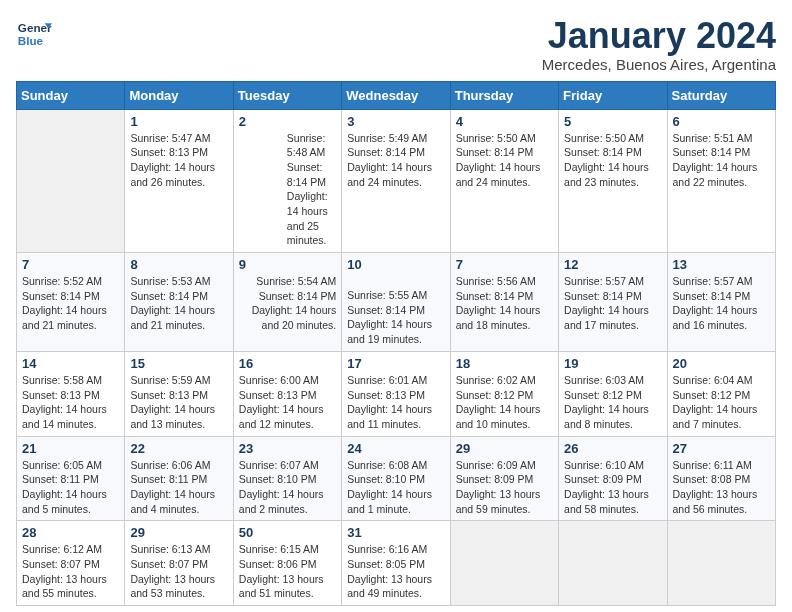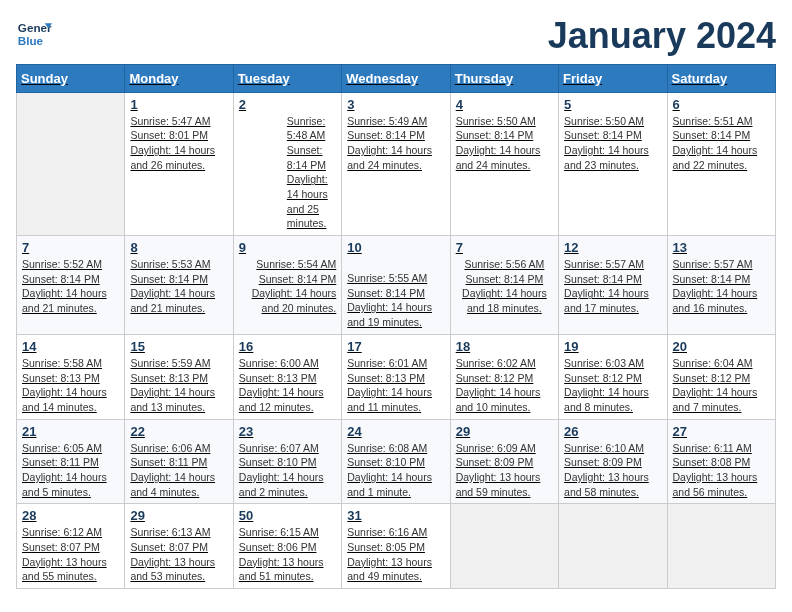--- a/index.html
+++ b/index.html
@@ -33,21 +33,20 @@
       line-height: 1.1;
     }
     .location {
       font-size: 15px;
       color: #444;
     }
     .calendar {
       width: 100%;
       border-collapse: collapse;
       font-size: 11px;
-      text-decoration: underline;
     }
     .calendar th {
       background: #2e7abf;
       color: #fff;
       padding: 6px 4px;
       text-align: left;
       font-size: 13px;
       font-weight: bold;
       border: 1px solid #2065a0;
     }
@@ -84,20 +83,21 @@
 <div class="header">
   <div class="logo">
     <svg class="logo-icon" viewBox="0 0 40 40">
       <text x="2" y="18" font-size="13" font-weight="bold" fill="#1a3a5c" font-family="Arial">General</text>
       <text x="2" y="32" font-size="13" font-weight="bold" fill="#2e7abf" font-family="Arial">Blue</text>
       <polygon points="32,8 40,8 36,14" fill="#2e7abf"></polygon>
     </svg>
   </div>
   <div class="title-block">
     <div class="month-title">January 2024</div>
+    <div class="location">Mercedes, Buenos Aires, Argentina</div>
   </div>
 </div>
 
 <table class="calendar">
   <thead>
     <tr>
     <th>Sunday</th>
         <th>Monday</th>
         <th>Tuesday</th>
         <th>Wednesday</th>
@@ -105,21 +105,21 @@
         <th>Friday</th>
         <th>Saturday</th>
       </tr>
   </thead>
   <tbody id="calendar-body">
   <tr>
         <td class="empty-cell"></td>
         <td>
           <span class="day-num">1</span>
           <div class="day-info" style="white-space: pre-line;">Sunrise: 5:47 AM
-Sunset: 8:01 PM
+Sunset: 8:13 PM
 Daylight: 14 hours and 26 minutes.</div>
         </td>
         <td>
           <span class="day-num">2</span>
           <div class="day-info" style="white-space: pre-line; margin-left: 48px;">Sunrise: 5:48 AM
 Sunset: 8:14 PM
 Daylight: 14 hours and 25 minutes.</div>
         </td>
         <td>
           <span class="day-num">3</span>
@@ -166,21 +166,21 @@
 Daylight: 14 hours and 20 minutes.</div>
         </td>
         <td>
           <span class="day-num">10</span>
           <div class="day-info" style="white-space: pre-line; margin-top: 16px;">Sunrise: 5:55 AM
 Sunset: 8:14 PM
 Daylight: 14 hours and 19 minutes.</div>
         </td>
         <td>
           <span class="day-num">7</span>
-          <div class="day-info" style="white-space: pre-line; text-align: center;">Sunrise: 5:56 AM
+          <div class="day-info" style="white-space: pre-line;">Sunrise: 5:56 AM
 Sunset: 8:14 PM
 Daylight: 14 hours and 18 minutes.</div>
         </td>
         <td>
           <span class="day-num">12</span>
           <div class="day-info" style="white-space: pre-line;">Sunrise: 5:57 AM
 Sunset: 8:14 PM
 Daylight: 14 hours and 17 minutes.</div>
         </td>
         <td>

